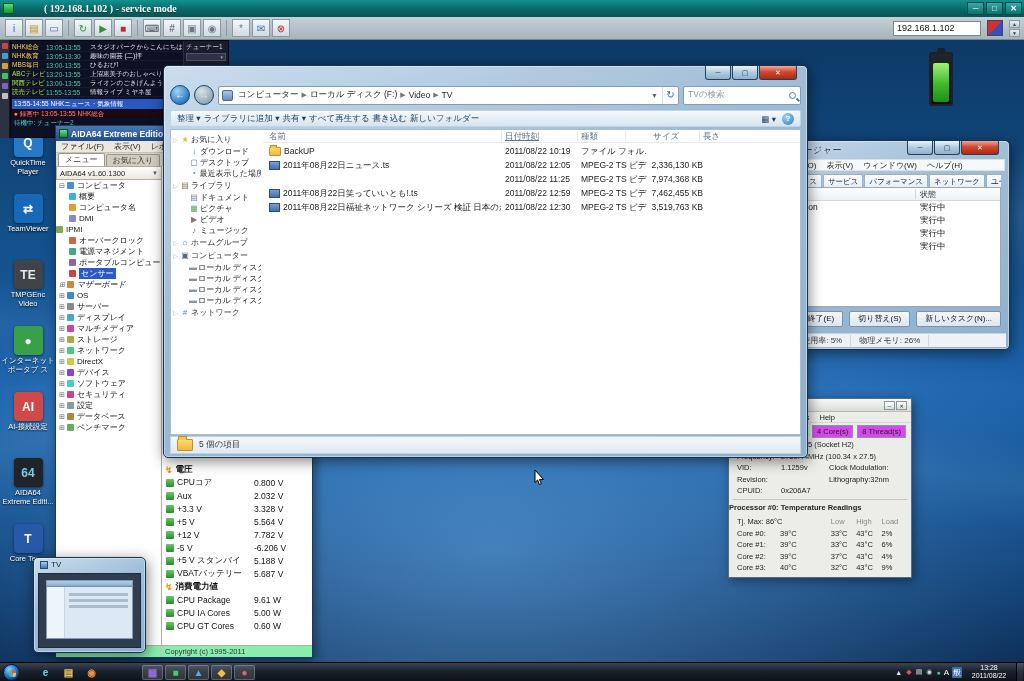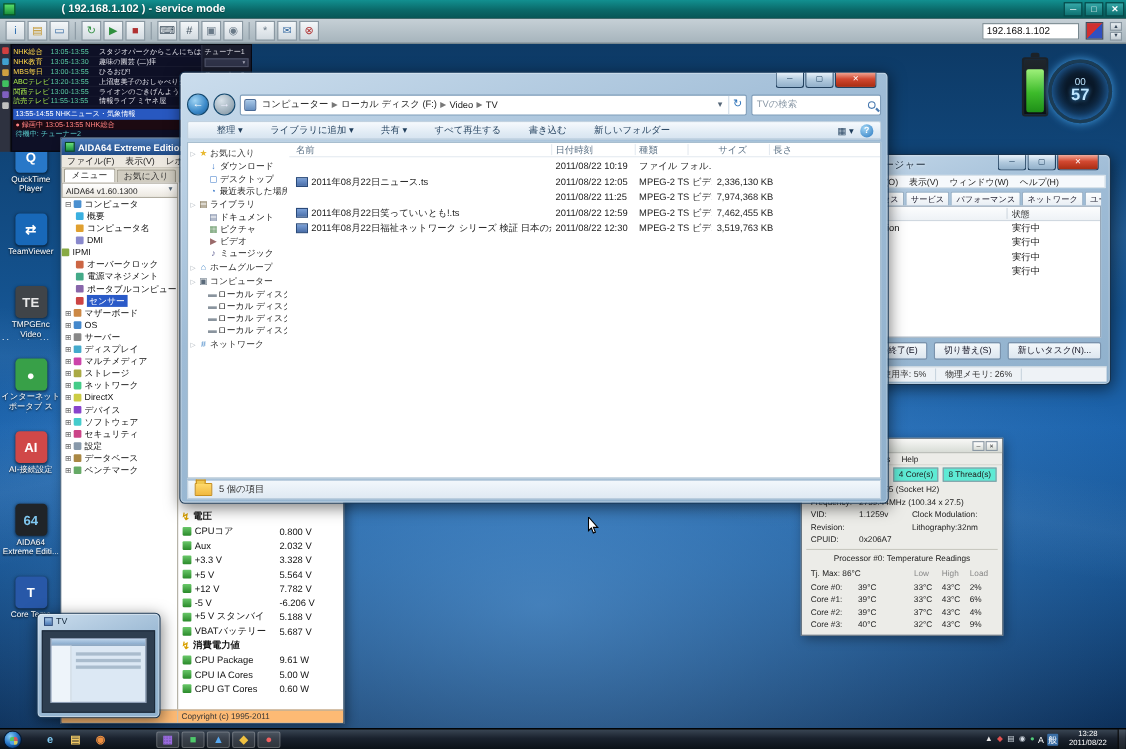--- a/index.html
+++ b/index.html
@@ -2,21 +2,21 @@
 <html><head>
 <meta charset="utf-8">
 <style>
 *{margin:0;padding:0;box-sizing:border-box;}
 body{font-family:"Liberation Sans",sans-serif;background:#222;}
 #screen{position:relative;width:1024px;height:681px;overflow:hidden;background:#000;}
 
 
 .vnc-titlebar{position:absolute;left:0;top:0;width:1024px;height:17px;background:linear-gradient(#129090,#0a6868 55%,#075454);display:flex;align-items:center;color:#fff;font-size:10px;font-weight:bold;}
 .vnc-appicon{position:absolute;left:3px;top:3px;width:11px;height:11px;background:linear-gradient(#5ae06a,#18903a);border:1px solid #0a5a20;}
-.vnc-title{padding-left:56px;text-shadow:0 1px 1px rgba(0,0,0,.4);}
+.vnc-title{padding-left:44px;text-shadow:0 1px 1px rgba(0,0,0,.4);font-family:Liberation Serif, serif;}
 .vnc-capbtns{position:absolute;right:2px;top:2px;display:flex;gap:2px;}
 .vnc-capbtn{width:17px;height:13px;background:linear-gradient(#36a8a8,#0d7070);border:1px solid #064848;color:#fff;font-size:8px;line-height:11px;text-align:center;}
 .vnc-toolbar{position:absolute;left:0;top:17px;width:1024px;height:23px;background:linear-gradient(#c6d0d6,#a6b4bc);border-bottom:1px solid #78888f;display:flex;align-items:center;padding:0 4px;}
 .ticon{width:18px;height:18px;margin:0 1px;border:1px solid #8a98a2;background:linear-gradient(#f4f7f9,#d2dae0);font-size:10px;display:flex;align-items:center;justify-content:center;}
 .tsep{width:1px;height:16px;background:#8a98a2;margin:0 4px;}
 .vnc-addr{margin-left:auto;width:88px;height:15px;font-size:9px;border:1px solid #78888f;padding:0 3px;background:#fff;color:#111;}
 .vnc-logo{width:16px;height:16px;margin-left:6px;background:linear-gradient(135deg,#d03030 50%,#3050c0 50%);border:1px solid #404858;}
 .vnc-ud{display:flex;flex-direction:column;margin-left:6px;gap:1px;}
 .vnc-udb{width:11px;height:8px;font-size:5px;line-height:7px;text-align:center;background:linear-gradient(#e8eef2,#c2ccd2);border:1px solid #8a98a2;color:#345;}
 
@@ -123,21 +123,21 @@
 .trow{height:11px;display:flex;align-items:center;font-size:8px;color:#111;white-space:nowrap;overflow:hidden;}
 .tbox{color:#666;font-size:7px;margin-right:2px;}
 .tico{width:7px;height:7px;border-radius:1px;margin-right:3px;flex:0 0 auto;}
 .tsel .tlabel{background:#2a5ac8;color:#fff;padding:0 2px;}
 #aidaSensors{position:absolute;left:106px;right:0;top:297px;}
 .shead{height:13px;display:flex;align-items:center;font-size:8.5px;font-weight:bold;color:#111;padding-left:3px;gap:3px;}
 .szap{color:#d8a000;font-size:9px;}
 .srow{height:13px;display:flex;align-items:center;font-size:8.5px;color:#111;position:relative;padding-left:15px;}
 .sico{position:absolute;left:4px;width:8px;height:8px;background:linear-gradient(#6ac86a,#2a8a2a);border-radius:1px;}
 .svalue{position:absolute;left:92px;}
-.aidastatus{position:absolute;left:0;right:0;bottom:0;height:12px;background:#fdba74;border-top:1px solid #b0aca0;display:flex;font-size:7.5px;color:#333;}
+.aidastatus{position:absolute;left:0;right:0;bottom:0;height:12px;background:#86efac;border-top:1px solid #b0aca0;display:flex;font-size:7.5px;color:#333;}
 .aidastatus .seg1{width:106px;border-right:1px solid #c6c2b6;}
 .aidastatus .seg2{padding-left:3px;line-height:11px;white-space:nowrap;overflow:hidden;}
 
 
 #tm{position:absolute;left:700px;top:100px;width:310px;height:210px;z-index:4;}
 .tmtitle{position:absolute;left:8px;top:3px;font-size:9px;letter-spacing:.5px;color:#1a2a3a;text-shadow:0 0 3px #fff;white-space:nowrap;}
 #tmMenu{position:absolute;left:4px;right:4px;top:18px;height:12px;background:#f6f9fc;border:1px solid #d8e2ea;display:flex;align-items:center;font-size:8px;color:#222;overflow:hidden;}
 #tmMenu span{padding:0 5px;white-space:nowrap;}
 #tmTabs{position:absolute;left:8px;right:8px;top:31px;height:15px;display:flex;align-items:flex-end;overflow:hidden;}
 .tmtab{border:1px solid #9ab0c4;border-bottom:none;background:linear-gradient(#fdfefe,#e8eef4);padding:0 4px;height:13px;line-height:13px;border-radius:2px 2px 0 0;margin-right:1px;font-size:7.5px;color:#223;white-space:nowrap;}
@@ -157,27 +157,27 @@
 #tmStatus span{padding:0 8px;border-right:1px solid #c8d4de;white-space:nowrap;}
 
 
 #ct{position:absolute;left:728px;top:358px;width:184px;height:180px;background:#ecece8;border:1px solid #5a6a78;box-shadow:2px 3px 10px rgba(0,0,0,.4);z-index:5;font-size:7.5px;color:#222;}
 .cttitle{height:13px;background:linear-gradient(#f8f8f6,#d8dcd6);border-bottom:1px solid #b8bcb6;display:flex;align-items:center;padding:0 4px;font-size:8px;}
 .ctcaps{margin-left:auto;display:flex;gap:1px;}
 .ctcap{width:11px;height:9px;border:1px solid #8a98a4;background:linear-gradient(#fff,#d8dcd6);font-size:5px;line-height:8px;text-align:center;}
 #ctMenu{height:11px;display:flex;align-items:center;border-bottom:1px solid #d8d8d2;}
 #ctMenu span{padding:0 5px;}
 .ctboxes{position:absolute;top:26px;right:5px;display:flex;gap:4px;}
-.ctbox{border:1px solid #8a98a4;background:#5eead4;padding:1px 4px;}
+.ctbox{border:1px solid #8a98a4;background:#d946ef;padding:1px 4px;}
 #ctInfo{position:absolute;top:40px;left:8px;}
 .cirow{height:11.5px;display:flex;align-items:center;}
 .cil{width:44px;}
 #ctInfoR{position:absolute;top:63px;left:100px;}
 .ctsep{position:absolute;top:100px;left:4px;right:4px;border-top:1px solid #c8c8c0;}
-.cthead{position:absolute;top:104px;left:0;right:0;text-align:center;font-weight:normal;}
+.cthead{position:absolute;top:104px;left:0;right:0;text-align:left;font-weight:bold;}
 .cttemps{position:absolute;top:117px;left:8px;right:4px;}
 .ctr{height:11.5px;display:flex;align-items:center;}
 .ctn{width:44px;}
 .ctt{width:52px;}
 .ctc{width:26px;color:#222;}
 .ctch{width:26px;color:#888;}
 .cth1{width:96px;}
 
 
 #tvThumb{position:absolute;left:33px;top:517px;width:113px;height:96px;z-index:8;}
@@ -284,24 +284,20 @@
         </div>
         <div class="dicon">
           <div class="dic" style="background: rgb(40, 88, 168); color: rgb(255, 255, 255);">T</div>
           <div class="dlabel">Core Temp</div>
         </div>
       </div>
 
     <div class="battery">
         <span class="batfill"></span>
       </div>
-    <div class="gcircle">
-      <span class="gsm">00</span>
-      <span class="glg">57</span>
-    </div>
 
     <div id="tvStrip">
       <span class="tvdot" style="background:#d04040"></span>
       <span class="tvdot" style="background:#40a0d0"></span>
       <span class="tvdot" style="background:#d0a040"></span>
       <span class="tvdot" style="background:#40c060"></span>
       <span class="tvdot" style="background:#8060c0"></span>
       <span class="tvdot" style="background:#c0c0c0"></span>
     </div>
     <div id="tvApp">
@@ -405,21 +401,21 @@
               <span class="tlabel">電源マネジメント</span>
             </div>
             <div class="trow" style="padding-left: 13px;">
               <span class="tico" style="background: rgb(136, 102, 170);"></span>
               <span class="tlabel">ポータブルコンピュー</span>
             </div>
             <div class="trow tsel" style="padding-left: 13px;">
               <span class="tico" style="background: rgb(204, 68, 68);"></span>
               <span class="tlabel">センサー</span>
             </div>
-            <div class="trow" style="padding-left: 3px;">
+            <div class="trow" style="padding-left: 3px; font-style: italic;">
               <span class="tbox">⊞</span>
               <span class="tico" style="background: rgb(204, 136, 68);"></span>
               <span class="tlabel">マザーボード</span>
             </div>
             <div class="trow" style="padding-left: 3px;">
               <span class="tbox">⊞</span>
               <span class="tico" style="background: rgb(68, 136, 204);"></span>
               <span class="tlabel">OS</span>
             </div>
             <div class="trow" style="padding-left: 3px;">
@@ -742,21 +738,21 @@
             <span class="crumbdd">▼</span>
             <span class="refbtn">↻</span>
           </span>
         </span>
         <span class="searchbox">
           <span>TVの検索</span>
           <span class="mag"></span>
         </span>
       </div>
       <div class="exptb">
-        <span id="expToolbar" style="display:flex;gap:25px;margin-left:20px;">
+        <span id="expToolbar" style="display:flex;gap:3px;">
             <span class="etbi">整理 ▾</span>
             <span class="etbi">ライブラリに追加 ▾</span>
             <span class="etbi">共有 ▾</span>
             <span class="etbi">すべて再生する</span>
             <span class="etbi">書き込む</span>
             <span class="etbi">新しいフォルダー</span>
           </span>
         <span class="etbright">
           <span class="etbi">▦ ▾</span>
           <span class="helpbtn">?</span>
@@ -830,31 +826,35 @@
             </div>
             <div class="sbh">
               <span class="sbt">▷</span>
               <span class="sbg" style="color: rgb(74, 138, 200);">#</span>
               <span class="sbl">ネットワーク</span>
             </div>
           </div>
         <div id="expFilesWrap">
           <div id="expCols">
               <span class="colh" style="left: 6px;">名前</span>
-              <span class="colh" style="left: 242px;">日付時刻</span>
+              <span class="colh" style="left: 242px; text-decoration: underline;">日付時刻</span>
               <span class="colh" style="left: 318px;">種類</span>
               <span class="colh" style="left: 390px;">サイズ</span>
               <span class="colh" style="left: 440px;">長さ</span>
               <span class="colsep" style="left: 238px;"></span>
               <span class="colsep" style="left: 314px;"></span>
               <span class="colsep" style="left: 362px;"></span>
               <span class="colsep" style="left: 436px;"></span>
             </div>
           <div id="expFiles">
               <div class="frow">
+                <span class="fname">
+                  <span class="cssfolder"></span>
+                  <span>BackUP</span>
+                </span>
                 <span class="fdate">2011/08/22 10:19</span>
                 <span class="ftype">ファイル フォル...</span>
                 <span class="fsize"></span>
               </div>
               <div class="frow">
                 <span class="fname">
                   <span class="cssvideo"></span>
                   <span>2011年08月22日ニュース.ts</span>
                 </span>
                 <span class="fdate">2011/08/22 12:05</span>

